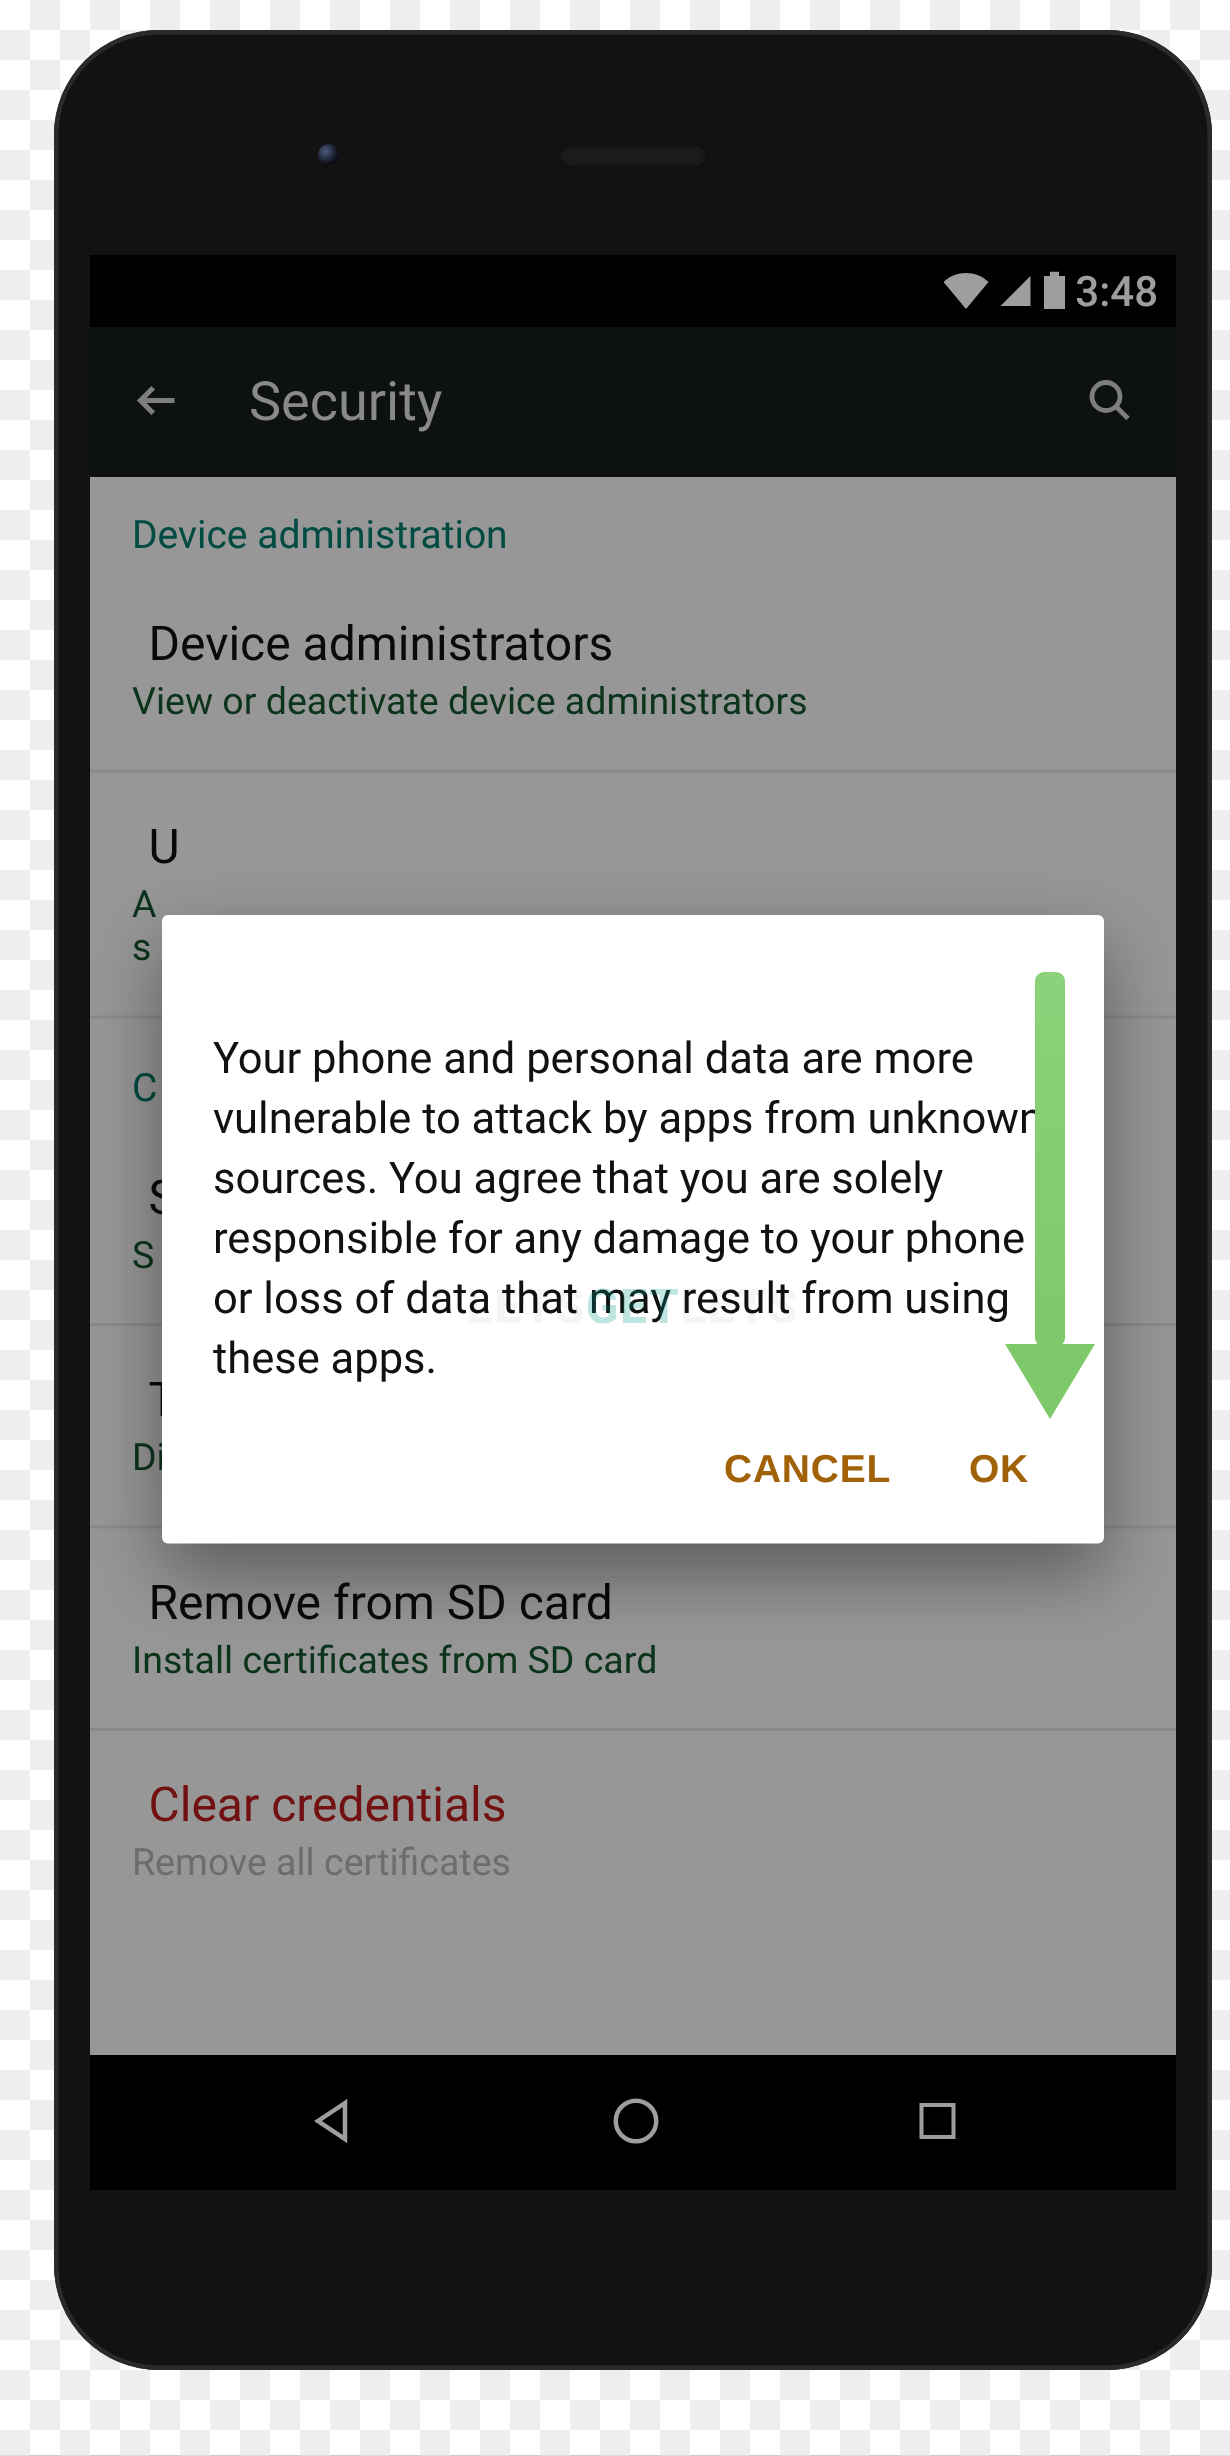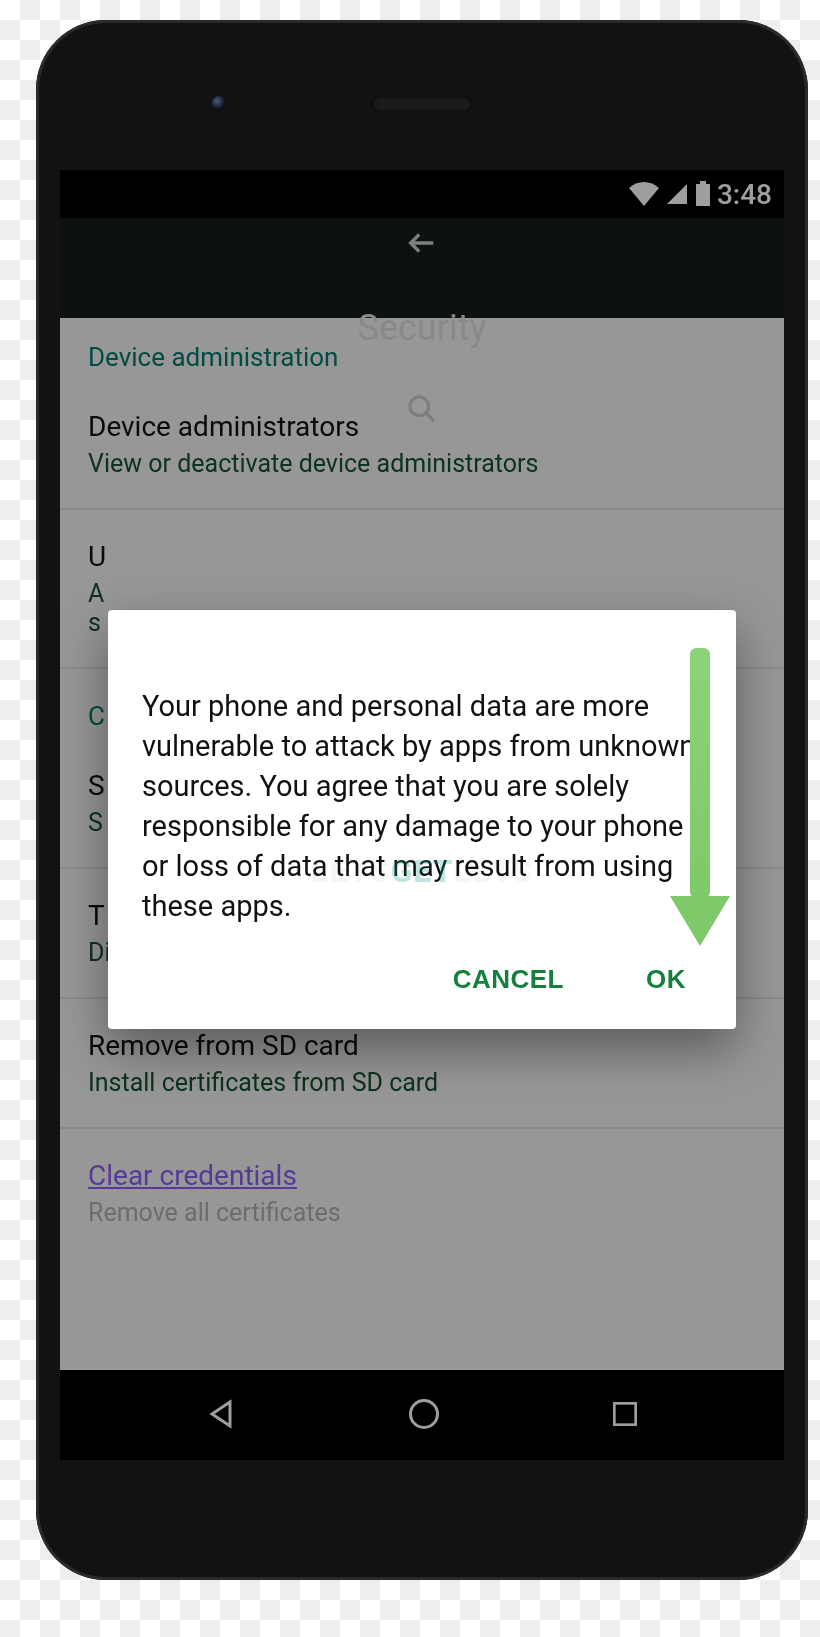--- a/index.html
+++ b/index.html
@@ -67,21 +67,20 @@
   .status-bar svg { display: block; }
   
   .app-bar {
     height: 100px;
     background: #151c1c;
     color: #ddd;
     display: flex;
     align-items: center;
     padding: 0 20px;
     gap: 36px;
-    flex-direction: column;
   }
   .app-title {
     flex: 1;
     font-size: 36px;
     font-weight: 400;
   }
   
   .content {
     background: #f4f4f4;
     padding: 0;
@@ -91,29 +90,30 @@
     font-size: 26px;
     font-weight: 400;
     padding: 24px 28px 16px 28px;
   }
   .setting-item {
     padding: 22px 28px;
     border-bottom: none;
   }
   .setting-title {
     color: #111;
-    font-size: 28px;
+    font-size: 32px;
     font-weight: 400;
     margin-bottom: 6px;
+    margin-left: 11px;
   }
   .setting-sub {
     color: #14532d;
     font-size: 25px;
   }
-  .disabled .setting-title { color: #8b5cf6; text-decoration: underline; }
+  .disabled .setting-title { color: #b91c1c; }
   .disabled .setting-sub { color: #b0b0b0; }
   .divider {
     height: 2px;
     background: #dfdfdf;
     margin: 8px 0;
   }
   
   .nav-bar {
     position: absolute;
     left: 0; right: 0;
@@ -151,27 +151,26 @@
   }
   .dialog-actions {
     display: flex;
     justify-content: flex-end;
     gap: 44px;
     padding: 28px 12px 8px 0;
   }
   .dialog-btn {
     background: none;
     border: none;
-    color: #15803d;
+    color: #a16207;
     font-size: 26px;
     font-weight: 700;
     letter-spacing: 0.5px;
     cursor: pointer;
     padding: 10px 4px;
-    margin-left: 30px;
   }
   .watermark {
     position: absolute;
     left: 50%;
     transform: translateX(-50%);
     top: 242px;
     font-size: 32px;
     font-weight: 800;
     letter-spacing: 1px;
     color: rgba(0,0,0,0.04);

